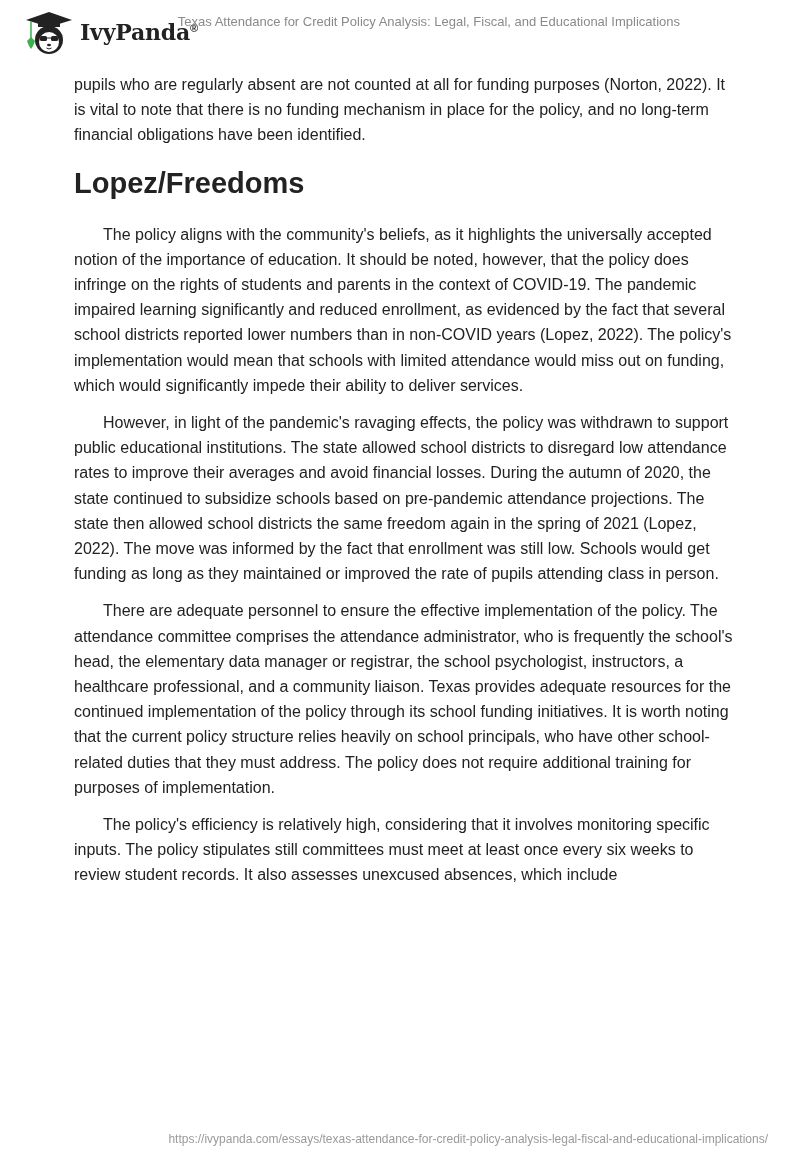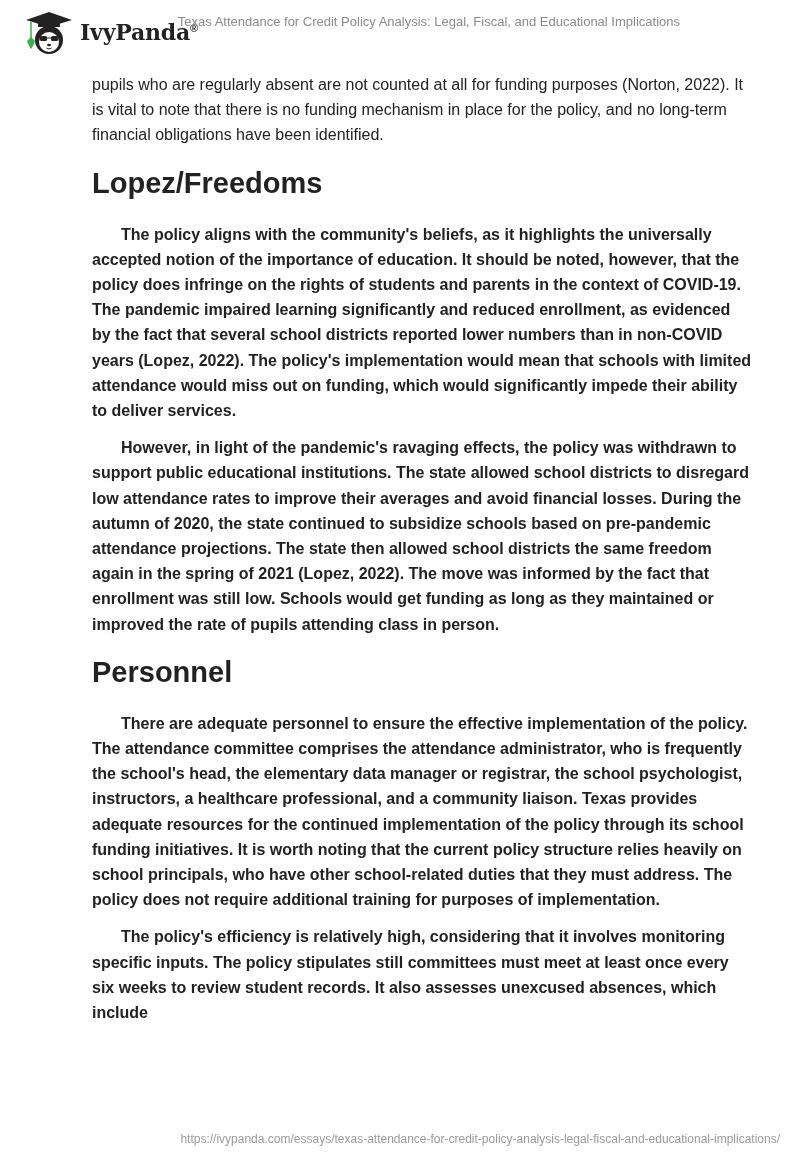--- a/index.html
+++ b/index.html
@@ -5,25 +5,25 @@
   html, body { margin: 0; padding: 0; background: #ffffff; }
   body { width: 800px; height: 1160px; position: relative; overflow: hidden;
          font-family: "Liberation Sans", sans-serif; color: #222222; }
   .header { position: absolute; left: 0; top: 0; width: 712px; height: 62px; }
   .logo { position: absolute; left: 18px; top: 8px; display: flex; align-items: center; }
   .logo svg { width: 58px; height: 48px; }
   .logo-text { font-family: "DejaVu Serif", serif; font-weight: bold; font-size: 22px;
                color: #222; margin-left: 4px; letter-spacing: -0.2px; }
   .logo-reg { font-size: 11px; vertical-align: super; font-family: "Liberation Sans", sans-serif; font-weight: bold; }
   .doc-title { position: absolute; right: 32px; top: 14px; font-size: 13px; color: #8a8a8a; }
-  .content { position: absolute; left: 74px; top: 72px; width: 660px; margin-left: 18px; }
+  .content { position: absolute; left: 74px; top: 72px; width: 660px; }
   p { margin: 0 0 12px 0; font-size: 16px; line-height: 25.2px; color: #222; }
-  p.indent { text-indent: 29px; font-weight: bold; }
+  p.indent { text-indent: 29px; }
   h2 { font-size: 29px; font-weight: bold; margin: 18px 0 22px 0; color: #222; line-height: 34px; }
-  .footer-url { position: absolute; right: 20px; top: 1132px; font-size: 12px; color: #9a9a9a; }
+  .footer-url { position: absolute; right: 32px; top: 1132px; font-size: 12px; color: #9a9a9a; }
 </style>
 </head>
 <body>
 
 <div class="header">
   <div class="logo">
     <svg viewBox="0 0 58 48">
 
       <polygon points="8,12 31,4 54,12 31,19" fill="#222"></polygon>
       <rect x="20" y="13" width="22" height="6" fill="#222"></rect>
@@ -46,19 +46,18 @@
   <div class="doc-title">Texas Attendance for Credit Policy Analysis: Legal, Fiscal, and Educational Implications</div>
 </div>
 
 <div class="content">
   <p>pupils who are regularly absent are not counted at all for funding purposes (Norton, 2022). It is vital to note that there is no funding mechanism in place for the policy, and no long-term financial obligations have been identified.</p>
 
   <h2>Lopez/Freedoms</h2>
   <p class="indent">The policy aligns with the community's beliefs, as it highlights the universally accepted notion of the importance of education. It should be noted, however, that the policy does infringe on the rights of students and parents in the context of COVID-19. The pandemic impaired learning significantly and reduced enrollment, as evidenced by the fact that several school districts reported lower numbers than in non-COVID years (Lopez, 2022). The policy's implementation would mean that schools with limited attendance would miss out on funding, which would significantly impede their ability to deliver services.</p>
   <p class="indent">However, in light of the pandemic's ravaging effects, the policy was withdrawn to support public educational institutions. The state allowed school districts to disregard low attendance rates to improve their averages and avoid financial losses. During the autumn of 2020, the state continued to subsidize schools based on pre-pandemic attendance projections. The state then allowed school districts the same freedom again in the spring of 2021 (Lopez, 2022). The move was informed by the fact that enrollment was still low. Schools would get funding as long as they maintained or improved the rate of pupils attending class in person.</p>
 
-  <h2>Personnel</h2>
   <p class="indent">There are adequate personnel to ensure the effective implementation of the policy. The attendance committee comprises the attendance administrator, who is frequently the school's head, the elementary data manager or registrar, the school psychologist, instructors, a healthcare professional, and a community liaison. Texas provides adequate resources for the continued implementation of the policy through its school funding initiatives. It is worth noting that the current policy structure relies heavily on school principals, who have other school-related duties that they must address. The policy does not require additional training for purposes of implementation.</p>
 
   <p class="indent">The policy's efficiency is relatively high, considering that it involves monitoring specific inputs. The policy stipulates still committees must meet at least once every six weeks to review student records. It also assesses unexcused absences, which include</p>
 </div>
 
 <div class="footer-url">https://ivypanda.com/essays/texas-attendance-for-credit-policy-analysis-legal-fiscal-and-educational-implications/</div>
 
 </body></html>

